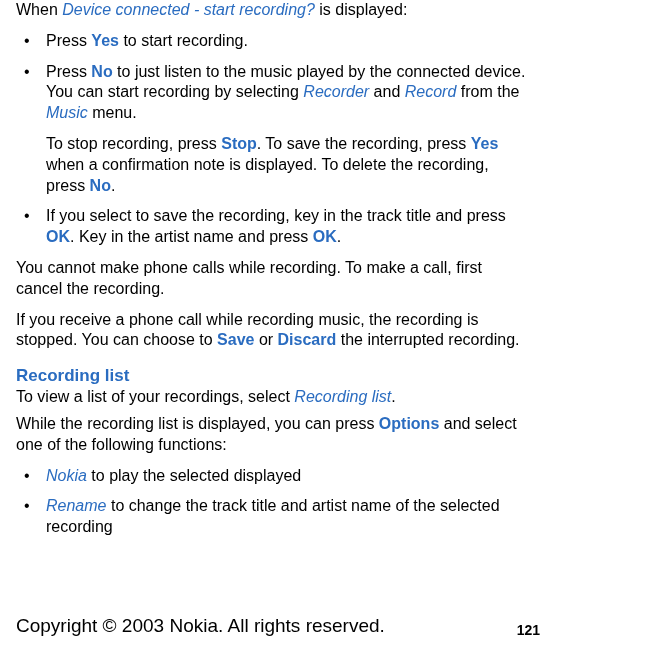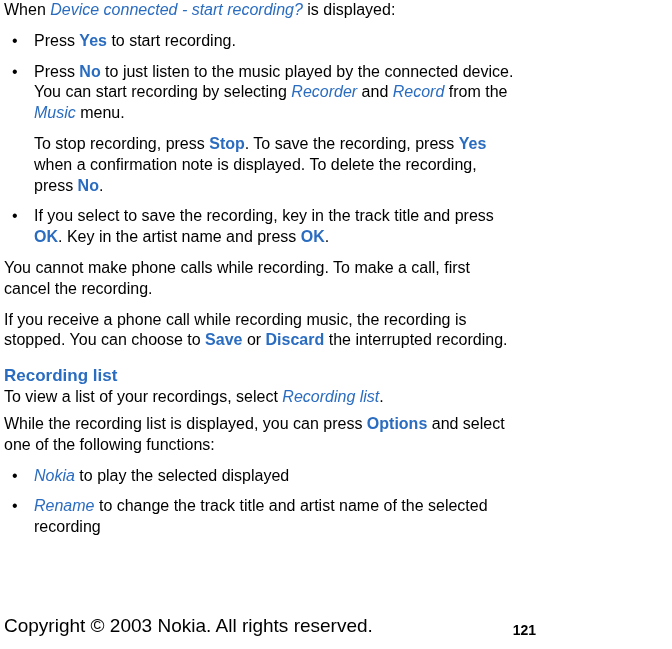--- a/index.html
+++ b/index.html
@@ -12,20 +12,21 @@
     color: #000;
     font-size: 16px;
     line-height: 1.3;
   }
   .page {
     position: relative;
     width: 536px;
     height: 649px;
     box-sizing: border-box;
     padding: 0 20px 0 4px;
+    margin-left: 12px;
   }
   .body-text {
     margin: 0 0 10px 0;
     padding-right: 8px;
   }
   .ital-blue {
     color: #2a6cc0;
     font-style: italic;
   }
   .bold-blue {
@@ -68,21 +69,21 @@
     left: 0;
     right: 0;
     padding: 0 12px 0 4px;
   }
   .copyright {
     font-size: 19px;
     text-align: left;
   }
   .page-num {
     position: absolute;
-    right: 0;
+    right: 8px;
     bottom: 0;
     font-weight: bold;
     font-size: 14px;
   }
 </style>
 </head>
 <body>
 
 <div class="page">
 

